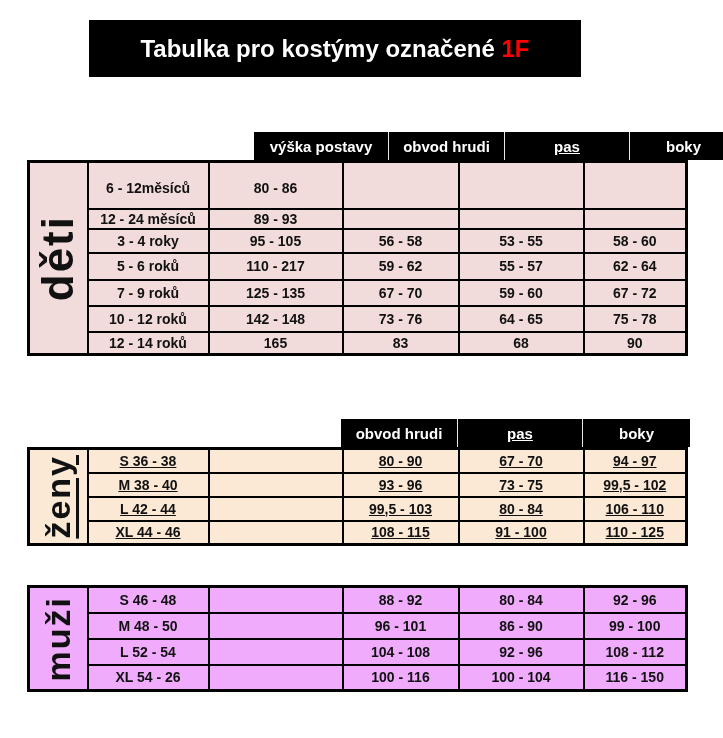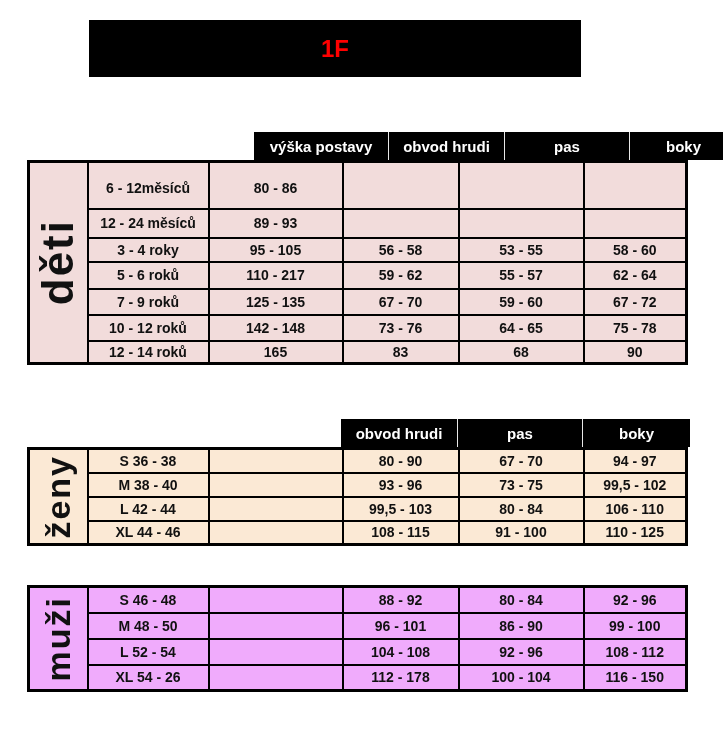--- a/index.html
+++ b/index.html
@@ -31,21 +31,21 @@
   .hcell {
     background: #000000; color: #ffffff;
     font-size: 15px;
     display: flex; align-items: center; justify-content: center;
   }
   .hcell + .hcell { border-left: 1px solid #e8e8e8; }
   .hdr-deti { left: 207px; top: 132px; padding-left: 47px; }
   .hdr-zeny { left: 341px; top: 419px; }
   .w-vyska { width: 134px; }
   .w-hrud  { width: 116px; }
-  .w-pas   { width: 125px; }
+  .w-pas   { width: 125px; text-decoration: underline; }
   .w-boky  { width: 108px; }
 
   
   table.size-table {
     position: absolute; left: 27px;
     border-collapse: collapse;
     table-layout: fixed;
     border: 3px solid #000000;
   }
   table.size-table td {
@@ -54,21 +54,21 @@
     font-weight: bold;
     text-align: center;
     vertical-align: middle;
     padding: 0;
     overflow: hidden;
   }
   .t-deti { top: 160px; }
   .t-zeny { top: 447px; }
   .t-muzi { top: 585px; }
   .t-deti td { background: #f2dcdb; }
-  .t-zeny td { background: #fbe9d5; }
+  .t-zeny td { background: #fbe9d5; text-decoration: underline; }
   .t-muzi td { background: #f0abfc; }
 
   
   .t-deti tr.r-tall td { vertical-align: bottom; padding-bottom: 12px; }
 
   
   table.size-table td.label-cell { vertical-align: middle; padding: 0; }
   .rot-wrap { display: flex; align-items: center; justify-content: center; width: 100%; height: 100%; }
   .rot {
     writing-mode: vertical-rl;
@@ -76,21 +76,21 @@
     letter-spacing: 2px;
     line-height: 1;
   }
   .rot-lg { font-size: 44px; }
   .rot-md { font-size: 34px; }
 </style>
 </head>
 <body>
 
 <div class="title-bar">
-  <span class="code">1F</span>
+  <span>Tabulka pro kostýmy označené </span><span class="code">1F</span>
 </div>
 
 <div class="col-header hdr-deti">
   <div class="hcell w-vyska">výška postavy</div>
   <div class="hcell w-hrud">obvod hrudi</div>
   <div class="hcell w-pas">pas</div>
   <div class="hcell w-boky">boky</div>
 </div>
 
 <table class="size-table t-deti">
@@ -108,21 +108,21 @@
       <div class="rot-wrap">
             <span class="rot rot-lg">děti</span>
           </div>
     </td>
     <td>6 - 12měsíců</td>
     <td>80 - 86</td>
     <td></td>
     <td></td>
     <td></td>
   </tr>
-  <tr style="height:29px">
+  <tr style="height:20px">
     <td>12 - 24 měsíců</td>
     <td>89 - 93</td>
     <td></td>
     <td></td>
     <td></td>
   </tr>
   <tr style="height:24px">
     <td>3 - 4 roky</td>
     <td>95 - 105</td>
     <td>56 - 58</td>
@@ -244,18 +244,18 @@
   <tr style="height:26px">
     <td>L 52 - 54</td>
     <td></td>
     <td>104 - 108</td>
     <td>92 - 96</td>
     <td>108 - 112</td>
   </tr>
   <tr style="height:26px">
     <td>XL 54 - 26</td>
     <td></td>
-    <td>112 - 178</td>
+    <td>100 - 116</td>
     <td>100 - 104</td>
     <td>116 - 150</td>
   </tr>
 </tbody>
   </table>
 
 </body></html>

